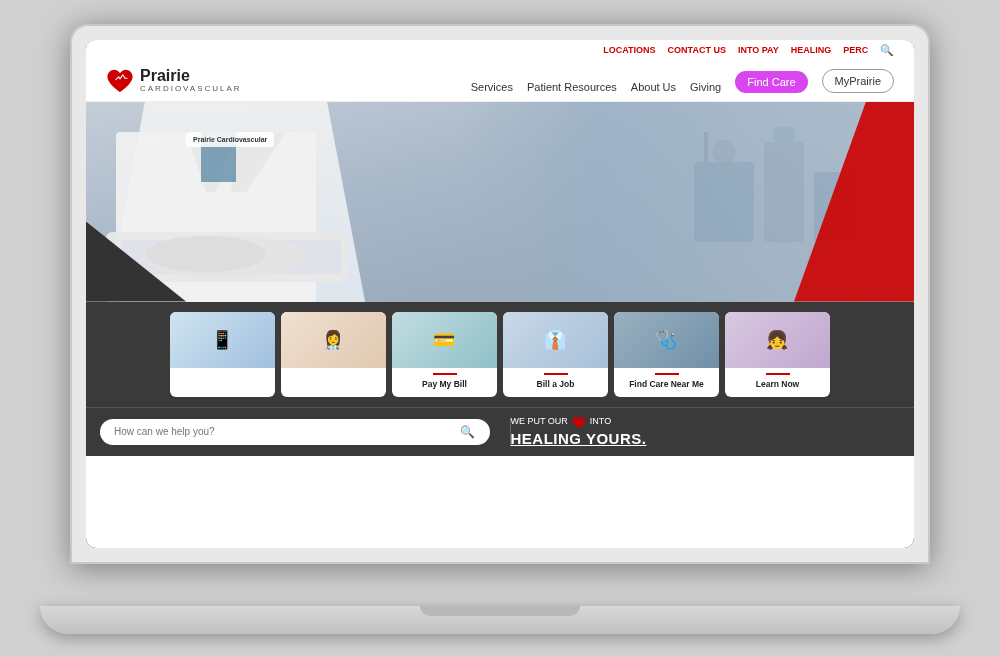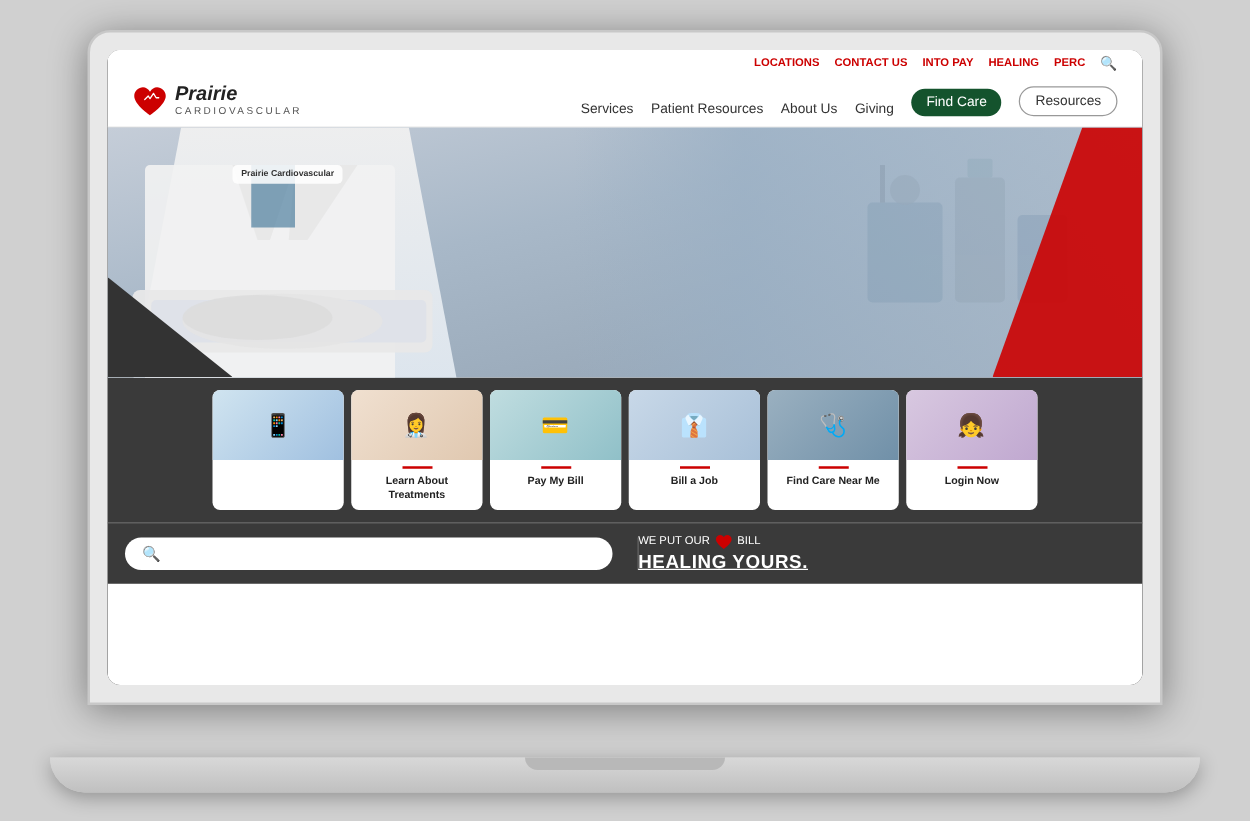--- a/index.html
+++ b/index.html
@@ -96,21 +96,20 @@
     .logo-text {
       display: flex;
       flex-direction: column;
       line-height: 1.1;
     }
 
     .logo-prairie {
       font-size: 16px;
       font-weight: 700;
       color: #222;
-      font-style: italic;
     }
 
     .logo-cardio {
       font-size: 8px;
       letter-spacing: 2px;
       color: #555;
       text-transform: uppercase;
     }
 
     .main-nav {
@@ -120,21 +119,21 @@
     }
 
     .main-nav a {
       text-decoration: none;
       color: #333;
       font-size: 11px;
       font-weight: 500;
     }
 
     .btn-find-care {
-      background: #14532d;
+      background: #d946ef;
       color: #fff !important;
       padding: 5px 12px;
       border-radius: 20px;
       font-size: 11px;
       font-weight: 700;
     }
 
     .btn-myp {
       background: #fff;
       color: #333 !important;
@@ -399,21 +398,21 @@
                 <span class="logo-cardio">CARDIOVASCULAR</span>
               </div>
             </div>
 
             <div class="main-nav">
               <a class="">Services</a>
               <a class="">Patient Resources</a>
               <a class="">About Us</a>
               <a class="">Giving</a>
               <a class="btn-find-care">Find Care</a>
-              <a class="btn-myp">Resources</a>
+              <a class="btn-myp">MyPrairie</a>
             </div>
           </div>
         </div>
 
         <div class="hero">
 
           <div class="hero-bg"></div>
           <div class="hero-lab-bg"></div>
 
           <svg class="lab-equip" viewBox="0 0 200 160">
@@ -453,21 +452,20 @@
         <div class="quick-actions">
           <div class="action-card">
             <div class="action-img-placeholder img-blue">
               <span>📱</span>
             </div>
           </div>
           <div class="action-card">
             <div class="action-img-placeholder img-warm">
               <span>👩‍⚕️</span>
             </div>
-            <div class="action-label">Learn About Treatments</div>
           </div>
           <div class="action-card">
             <div class="action-img-placeholder img-teal">
               <span>💳</span>
             </div>
             <div class="action-label">Pay My Bill</div>
           </div>
           <div class="action-card">
             <div class="action-img-placeholder img-med">
               <span>👔</span>
@@ -477,39 +475,40 @@
           <div class="action-card">
             <div class="action-img-placeholder img-dark">
               <span>🩺</span>
             </div>
             <div class="action-label">Find Care Near Me</div>
           </div>
           <div class="action-card">
             <div class="action-img-placeholder img-girl">
               <span>👧</span>
             </div>
-            <div class="action-label">Login Now</div>
+            <div class="action-label">Learn Now</div>
           </div>
         </div>
 
         <div class="bottom-bar">
           <div class="search-section">
             <div class="search-box">
+              <input class="search-input" type="text" placeholder="How can we help you?" style="">
               <span class="search-icon">🔍</span>
             </div>
           </div>
           <div class="tagline-section">
             <div class="tagline-text">
               <div class="tagline-top">
                 <span>WE PUT OUR</span>
 
                 <svg width="14" height="13" viewBox="0 0 40 36">
                   <path d="M20 34 C20 34 2 22 2 12 C2 6 7 2 12 2 C15 2 18 4 20 7 C22 4 25 2 28 2 C33 2 38 6 38 12 C38 22 20 34 20 34Z" fill="#cc0000"></path>
                 </svg>
-                <span>BILL</span>
+                <span>INTO</span>
               </div>
               <div class="tagline-big">HEALING YOURS.</div>
             </div>
           </div>
         </div>
 
       </div>
     </div>
   </div>
 

